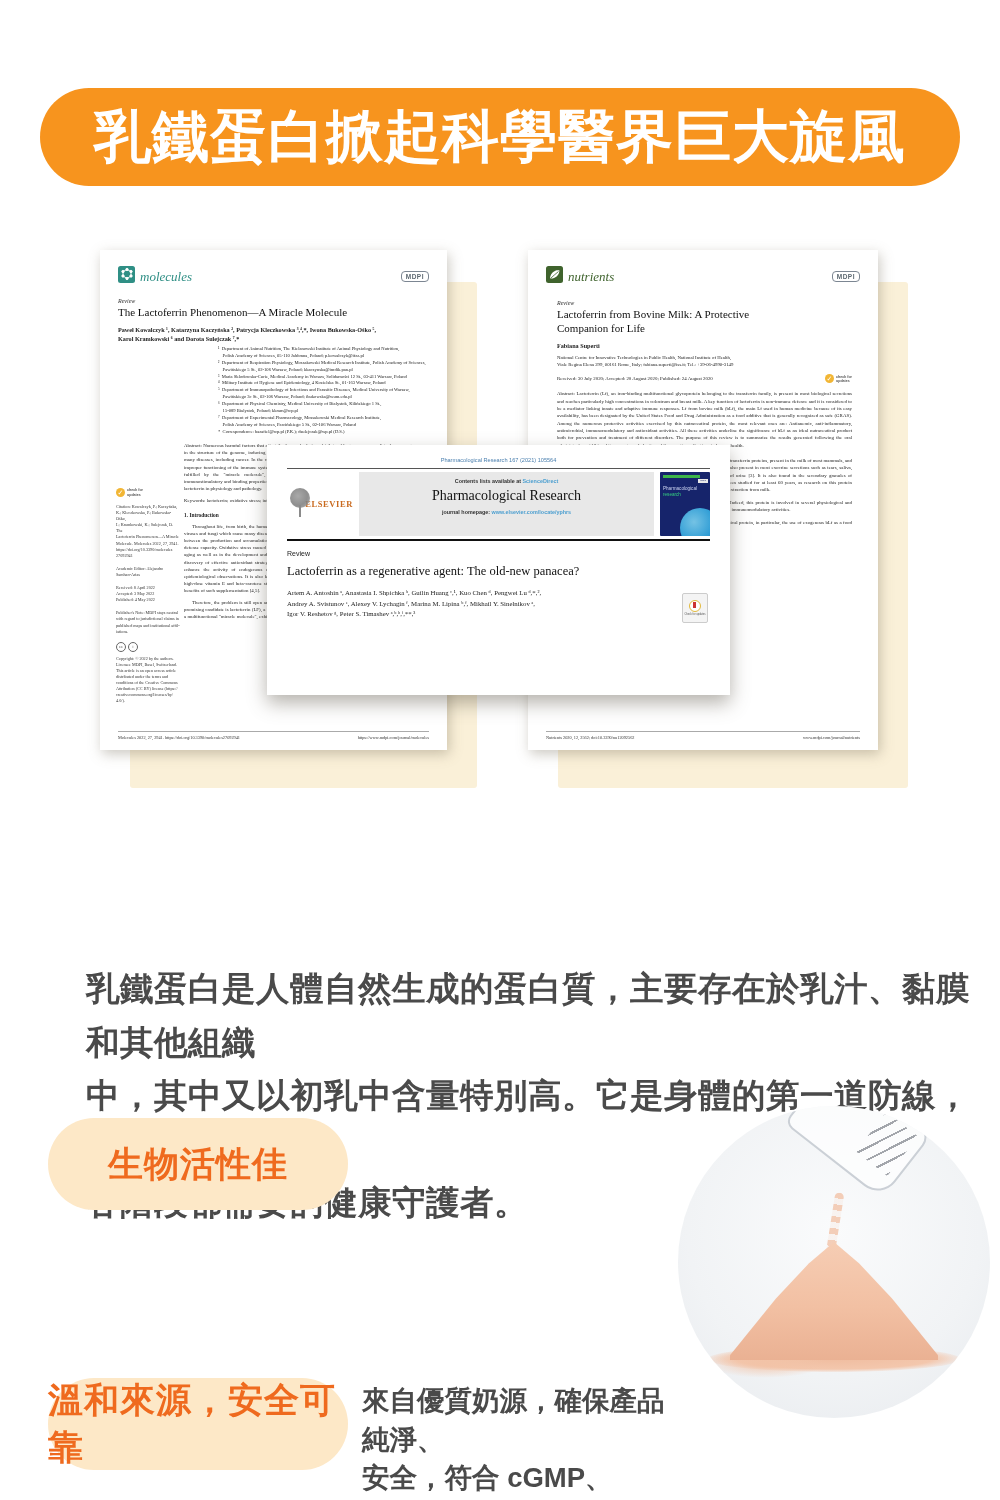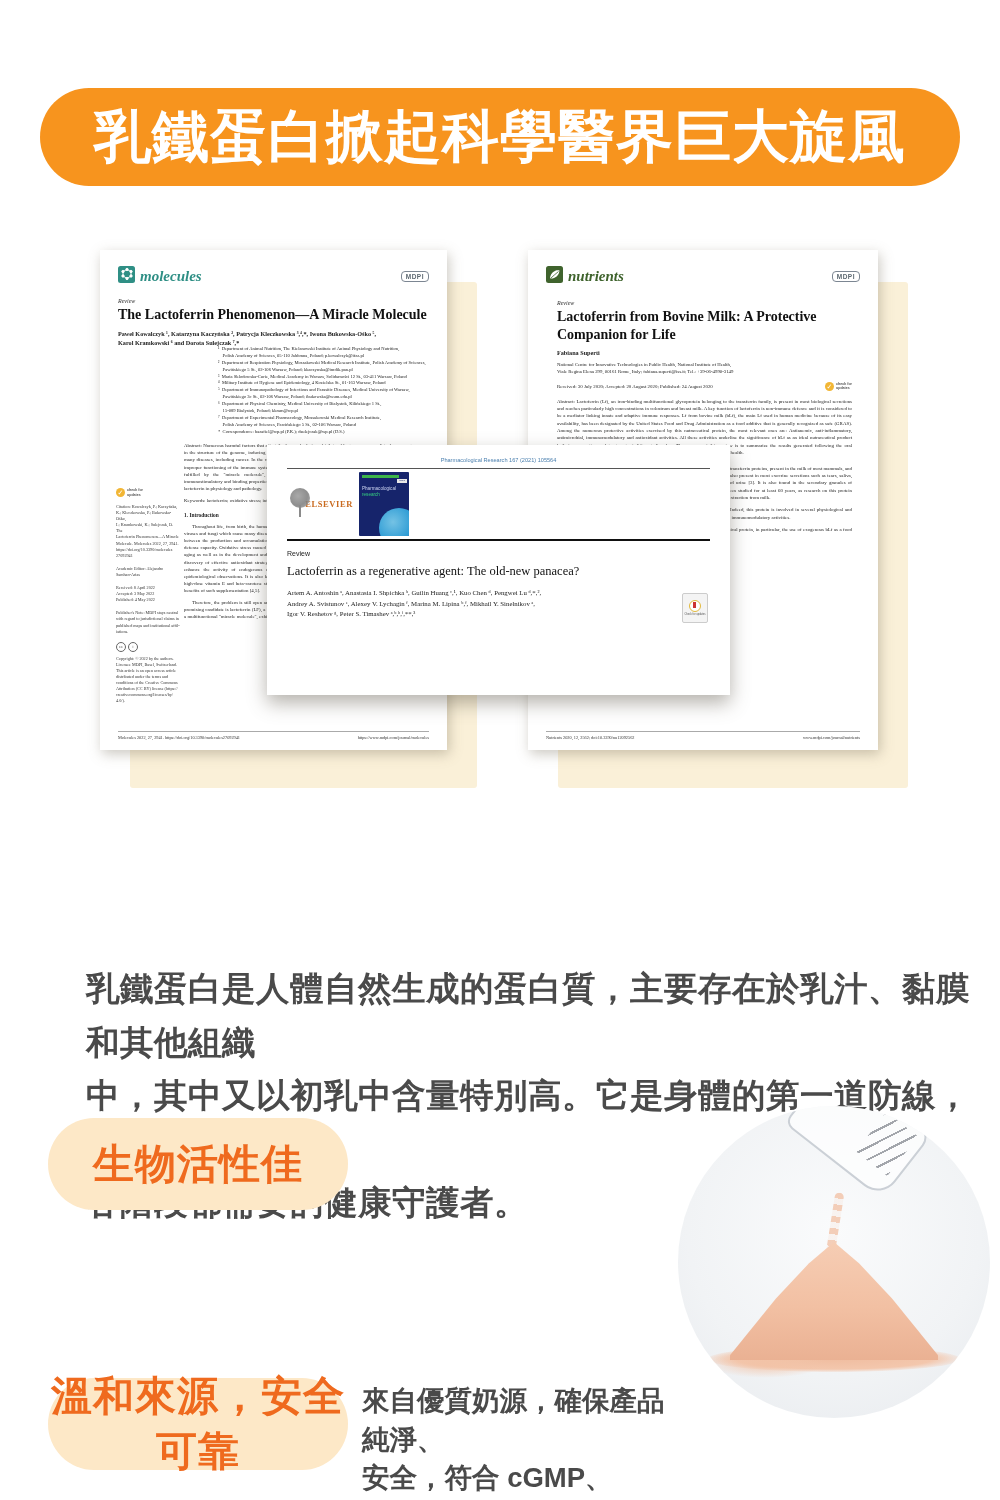--- a/index.html
+++ b/index.html
@@ -20,27 +20,27 @@
   .paper{position:absolute;background:#ffffff;box-shadow:2px 4px 12px rgba(110,100,80,.35);
          font-family:"Liberation Serif",serif;color:#222;}
   .paper.molecules{left:100px;top:250px;width:347px;height:500px;z-index:2;}
   .paper.nutrients{left:528px;top:250px;width:350px;height:500px;z-index:1;}
   .paper.pharm{left:267px;top:445px;width:463px;height:250px;z-index:3;
                box-shadow:0 8px 18px rgba(90,85,70,.45);}
 
   
   .jhead{position:absolute;left:18px;right:18px;top:16px;display:flex;align-items:center;justify-content:space-between;}
   .jlogo{display:flex;align-items:center;gap:5px;}
-  .jlogo .wordmark{font-style:italic;font-weight:bold;font-size:15px;}
+  .jlogo .wordmark{font-style:italic;font-weight:normal;font-size:13px;}
   .molecules .wordmark{color:#2f8f85;}
   .nutrients .wordmark{color:#3f632d;}
   .mdpi-badge{border:1px solid #7c8692;border-radius:4px;padding:1px 4px;font-family:"Liberation Sans",sans-serif;
               font-size:6.5px;font-weight:bold;color:#5b6770;letter-spacing:.5px;}
   .review-label{font-style:italic;font-size:6px;color:#333;}
-  .ptitle{font-weight:bold;font-size:14px;line-height:1.25;color:#111;margin:2px 0 0 0;}
+  .ptitle{font-weight:normal;font-size:11px;line-height:1.25;color:#111;margin:2px 0 0 0;}
   .pauthors{font-weight:bold;font-size:6.2px;line-height:1.5;margin-top:5px;}
   .tiny{font-size:4.6px;line-height:1.5;color:#222;}
   .just{text-align:justify;}
   .paper-footer{position:absolute;left:18px;right:18px;bottom:10px;display:flex;justify-content:space-between;
                 font-size:4.3px;color:#333;border-top:.5px solid #aaa;padding-top:3px;}
 
   
   .chk{display:flex;align-items:center;gap:2px;}
   .chk .dot{width:9px;height:9px;border-radius:50%;background:#f2b635;color:#fff;font-size:7px;line-height:9px;
             text-align:center;font-family:"Liberation Sans",sans-serif;}
@@ -105,21 +105,21 @@
   
   .sec-heading{position:absolute;left:0;top:866px;width:1000px;text-align:center;font-size:54px;font-weight:900;
                color:#ef6a1e;letter-spacing:2px;}
   .intro{position:absolute;left:47px;top:962px;width:910px;font-size:33.5px;line-height:1.6;color:#4a4a4a;
          font-weight:bold;letter-spacing:.5px;margin-left:39px;}
 
   
   .feature{position:absolute;left:48px;display:flex;align-items:flex-start;}
   .feature .pill{width:300px;height:92px;background:#fde8c7;border-radius:46px;display:flex;align-items:center;
                  justify-content:center;flex-shrink:0;}
-  .feature .pill span{font-size:41px;font-weight:900;color:#ef6a1e;letter-spacing:1px;text-align:center;}
+  .feature .pill span{font-size:35px;font-weight:900;color:#ef6a1e;letter-spacing:1px;}
   .feature .desc{margin-left:14px;width:312px;font-size:27.5px;line-height:1.4;color:#4a4a4a;font-weight:bold;padding-top:4px;}
   .f1{top:1118px;} .f2{top:1248px;} .f3{top:1378px;}
 
   
   .photo{position:absolute;left:678px;top:1106px;width:312px;height:312px;border-radius:50%;overflow:hidden;
          background:radial-gradient(circle at 50% 40%,#fafbfc 0%,#f1f3f5 60%,#e7eaee 100%);}
   .scoop{position:absolute;left:118px;top:-18px;width:120px;height:78px;background:rgba(255,255,255,.68);
          border:2px solid rgba(190,196,204,.8);border-radius:10px 14px 22px 10px;transform:rotate(38deg);}
   .scoop .marks{position:absolute;right:8px;top:8px;width:40px;height:50px;
          background:repeating-linear-gradient(115deg,rgba(90,95,105,.55) 0 2px,transparent 2px 11px);}
@@ -250,20 +250,25 @@
       <div class="ph-cite">Pharmacological Research 167 (2021) 105564</div>
       <div class="ph-rule-top"></div>
       <div class="ph-grid">
         <div class="ph-els">
           <div class="els-tree">
               <div class="crown"></div>
               <div class="trunk"></div>
             </div>
           <div class="els-word">ELSEVIER</div>
         </div>
+        <div class="ph-mid">
+          <div class="l1"><span>Contents lists available at </span><a href="#">ScienceDirect</a></div>
+          <div class="jname">Pharmacological Research</div>
+          <div class="l3"><span>journal homepage: </span><a href="#">www.elsevier.com/locate/yphrs</a></div>
+        </div>
         <div class="ph-cover">
           <div class="bar"></div>
             <div class="mdpibox">IMPT</div>
           <div class="c1">Pharmacological</div>
           <div class="c2">research</div>
           <div class="globe"></div>
         </div>
       </div>
       <div class="ph-rule-bot"></div>
       <div class="ph-review">Review</div>

